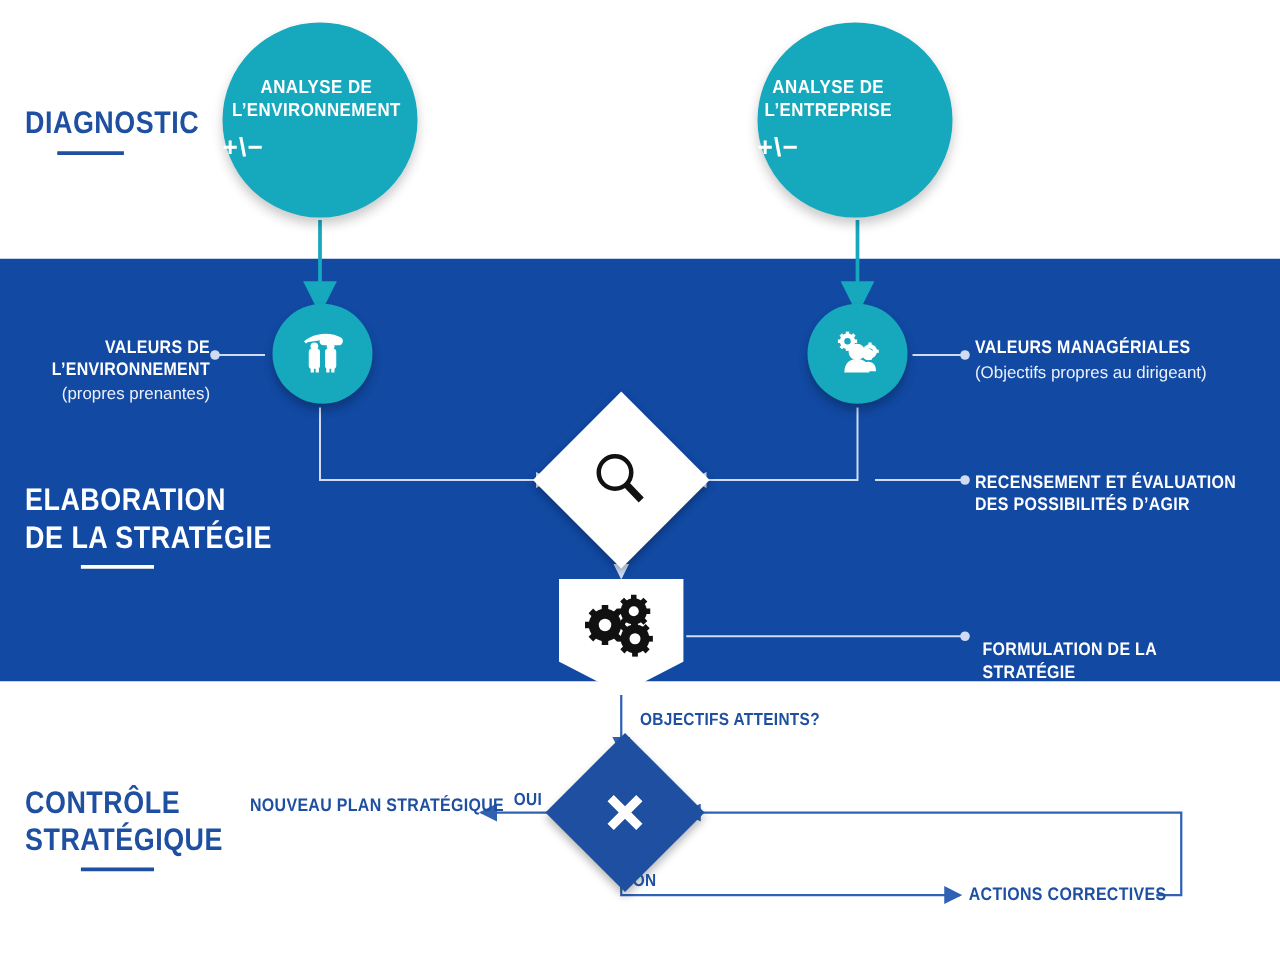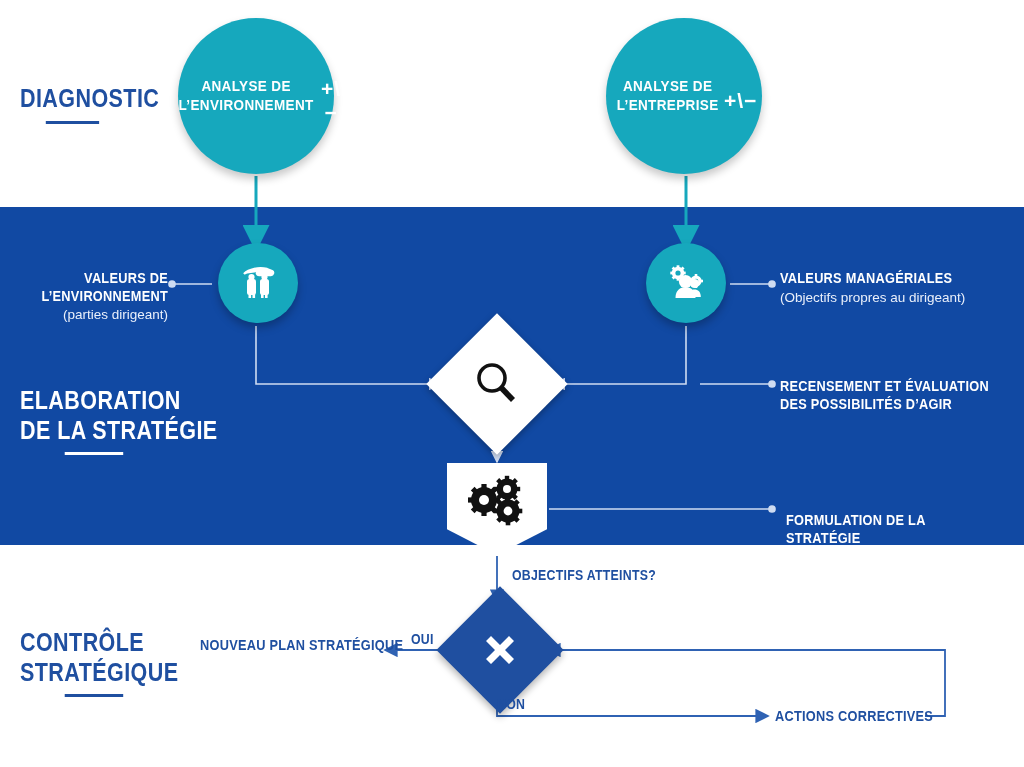--- a/index.html
+++ b/index.html
@@ -38,21 +38,21 @@
   #t-elab .u{background:#ffffff;margin-left:52px;width:68px;}
   #t-ctrl{left:20px;top:628px;font-size:25px;}
   #t-ctrl .u{margin-left:52px;width:68px;}
 
   
   .bigcircle{
     position:absolute;border-radius:50%;
     background:#16a8bd;
     box-shadow:0 5px 9px rgba(0,0,0,.22);
     color:#fff;text-align:center;
-    display:flex;flex-direction:row;align-items:center;justify-content:center;
+    display:flex;flex-direction:column;align-items:flex-start;justify-content:center;
   }
   .bigcircle .ttl{
     font-size:15px;font-weight:bold;line-height:1.25;letter-spacing:.4px;
     transform:scaleX(.9);
   }
   .bigcircle .pm{
     font-size:21px;font-weight:bold;margin-top:9px;letter-spacing:1px;
   }
   #c-env{left:178px;top:18px;width:156px;height:156px;}
   #c-ent{left:606px;top:18px;width:156px;height:156px;}
@@ -255,21 +255,21 @@
         <path d="M25.2 37 C25.2 31.6 28 29.4 31.5 29.4 C35 29.4 37.8 31.6 37.8 37 Z"></path>
         <circle cx="22.5" cy="21.5" r="6.6"></circle>
         <path d="M12.5 38 C12.5 30.2 17 27.2 22.5 27.2 C28 27.2 32.5 30.2 32.5 38 Z"></path>
       </g>
     </svg>
   </div>
 
   <div class="band-label left" id="lbl-valenv">
     <div class="l1">VALEURS DE</div>
     <div class="l1">L’ENVIRONNEMENT</div>
-    <div class="sub">(parties dirigeant)</div>
+    <div class="sub">(propres prenantes)</div>
   </div>
 
   <div class="band-label right" id="lbl-manag">
     <div class="l1">VALEURS MANAGÉRIALES</div>
     <div class="sub">(Objectifs propres au dirigeant)</div>
   </div>
 
   <div class="band-label right" id="lbl-recens">
     <div class="l1">RECENSEMENT ET ÉVALUATION</div>
     <div class="l1">DES POSSIBILITÉS D’AGIR</div>

